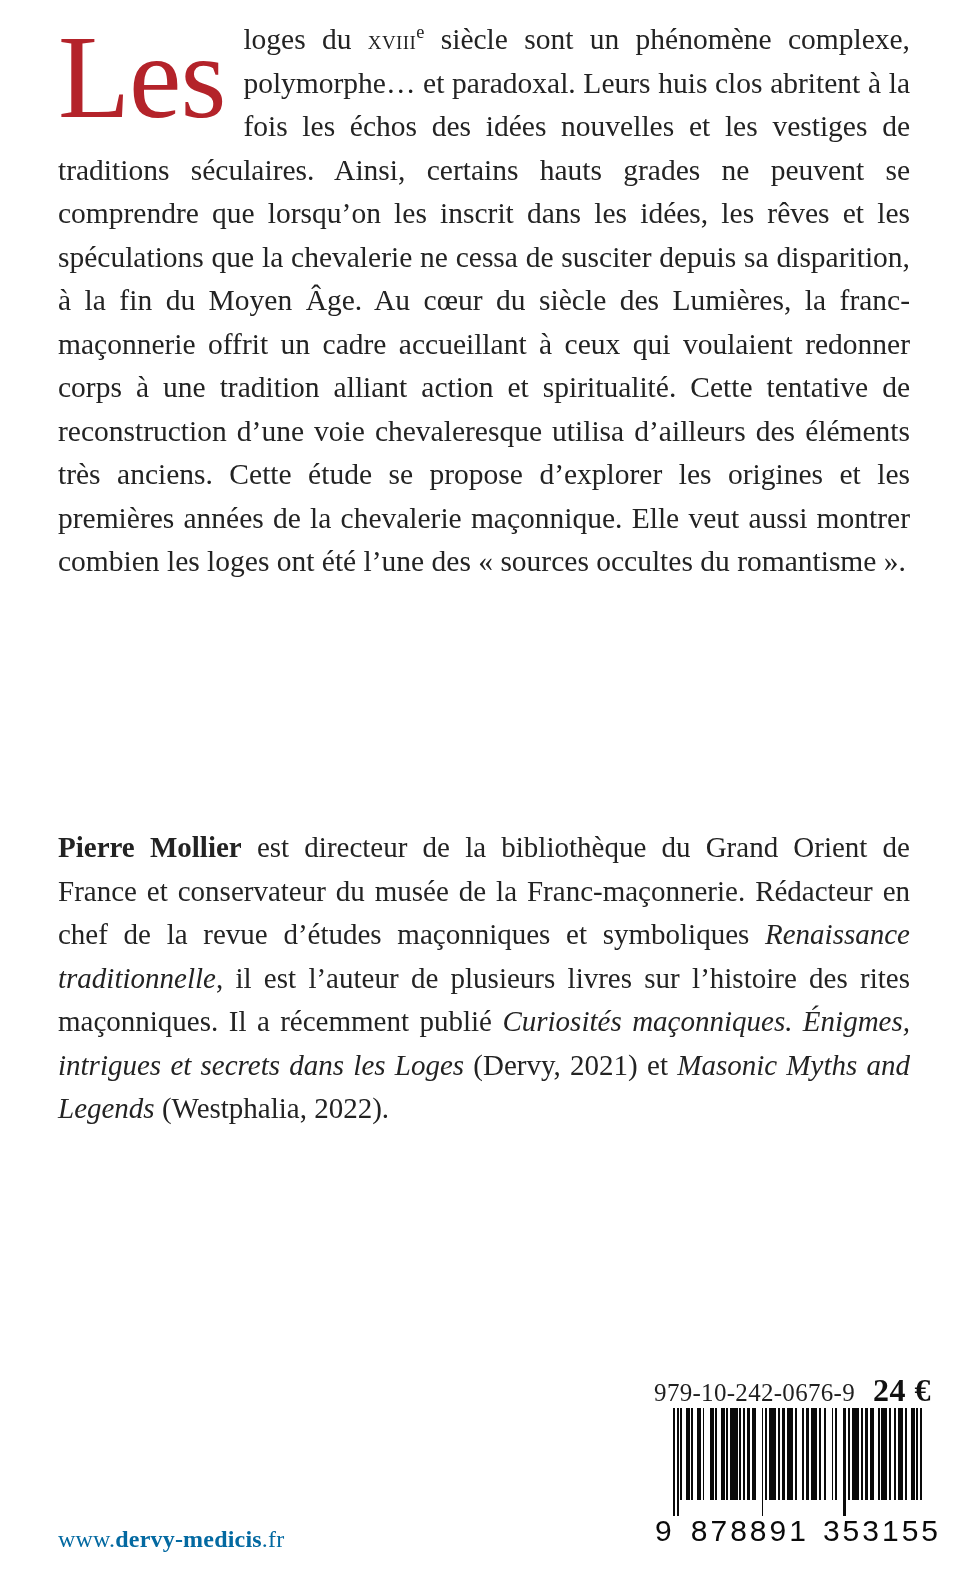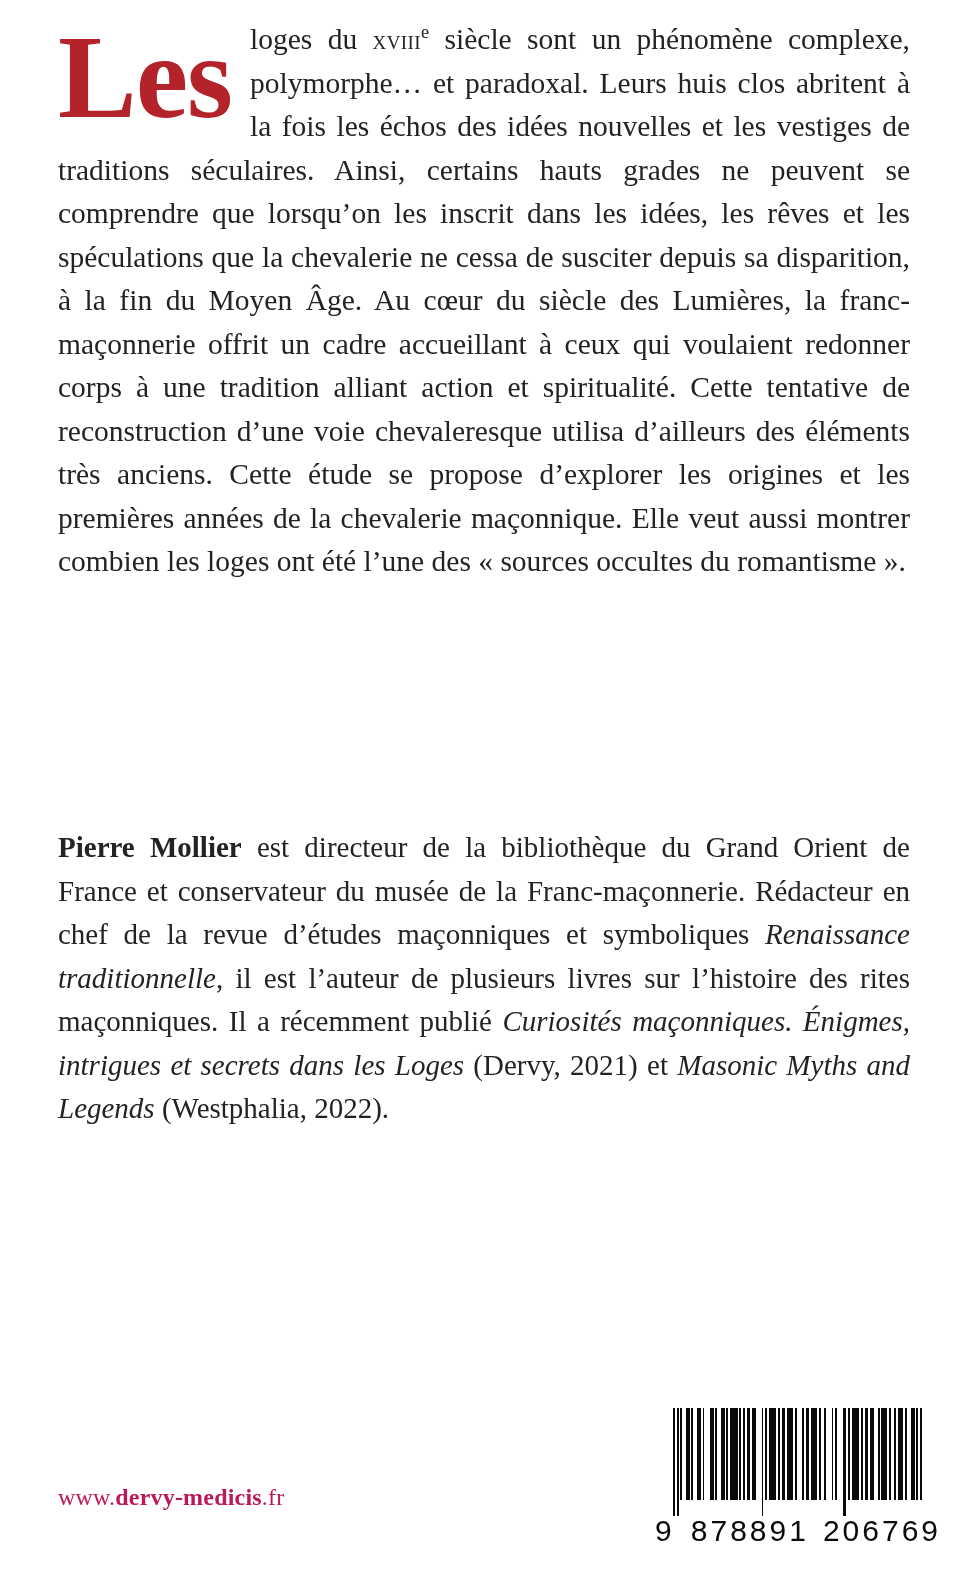--- a/index.html
+++ b/index.html
@@ -36,21 +36,20 @@
     hyphens: none;
   }
   .blurb .dropcap {
     float: left;
     color: #b4232a;
     font-size: 118px;
     line-height: 0.92;
     margin: 6px 18px 0 0;
     font-family: "Liberation Serif", "DejaVu Serif", serif;
     letter-spacing: -1px;
-    font-weight: bold;
   }
   .blurb p {
     margin: 0;
     text-align: justify;
   }
   .smallcaps {
     font-variant: small-caps;
     font-size: 0.94em;
     letter-spacing: 0.4px;
   }
@@ -72,24 +71,24 @@
     color: #232323;
   }
   .bio p { margin: 0; }
   .bio .author-name { font-weight: bold; }
   .bio .ital { font-style: italic; }
 
   
   .site-url {
     position: absolute;
     left: 58px;
-    top: 1484px;
+    top: 1526px;
     font-size: 24px;
     letter-spacing: 0.2px;
-    color: #be185d;
+    color: #0369a1;
   }
   .site-url .strong { font-weight: 600; }
 
   .isbn-price {
     position: absolute;
     right: 48px;
     top: 1372px;
     display: flex;
     align-items: baseline;
     gap: 18px;
@@ -148,20 +147,24 @@
   <div class="blurb">
     <p><span class="dropcap">Les</span><span>loges du </span><span class="smallcaps">xviii</span><span class="sup">e</span><span> siècle sont un phénomène complexe, polymorphe… et paradoxal. Leurs huis clos abritent à la fois les échos des idées nouvelles et les vestiges de traditions séculaires. Ainsi, certains hauts grades ne peuvent se comprendre que lorsqu’on les inscrit dans les idées, les rêves et les spéculations que la chevalerie ne cessa de susciter depuis sa disparition, à la fin du Moyen Âge. Au cœur du siècle des Lumières, la franc-maçonnerie offrit un cadre accueillant à ceux qui voulaient redonner corps à une tradition alliant action et spiritualité. Cette tentative de reconstruction d’une voie chevaleresque utilisa d’ailleurs des éléments très anciens. Cette étude se propose d’explorer les origines et les premières années de la chevalerie maçonnique. Elle veut aussi montrer combien les loges ont été l’une des « sources occultes du romantisme ».</span></p>
   </div>
 
   <div class="bio">
     <p><span class="author-name">Pierre Mollier</span><span> est directeur de la bibliothèque du Grand Orient de France et conservateur du musée de la Franc-maçonnerie. Rédacteur en chef de la revue d’études maçonniques et symboliques </span><span class="ital">Renaissance traditionnelle</span><span>, il est l’auteur de plusieurs livres sur l’histoire des rites maçonniques. Il a récemment publié </span><span class="ital">Curiosités maçonniques. Énigmes, intrigues et secrets dans les Loges</span><span> (Dervy, 2021) et </span><span class="ital">Masonic Myths and Legends</span><span> (Westphalia, 2022).</span></p>
   </div>
 
   <div class="site-url"><span>www.</span><span class="strong">dervy-medicis</span><span>.fr</span></div>
 
+  <div class="isbn-price">
+    <span class="isbn-text">979-10-242-0676-9</span>
+    <span class="price-text">24 €</span>
+  </div>
 
   <div class="barcode-box">
     <div class="barcode-bars" id="barcode-bars">
         <span style="width: 1.85px; height: 108px; background: rgb(10, 10, 10);"></span>
         <span style="width: 1.85px; height: 108px; background: transparent;"></span>
         <span style="width: 1.85px; height: 108px; background: rgb(10, 10, 10);"></span>
         <span style="width: 1.85px; height: 92px; background: transparent;"></span>
         <span style="width: 1.85px; height: 92px; background: rgb(10, 10, 10);"></span>
         <span style="width: 1.85px; height: 92px; background: transparent;"></span>
         <span style="width: 1.85px; height: 92px; background: transparent;"></span>
@@ -290,17 +293,17 @@
         <span style="width: 1.85px; height: 92px; background: rgb(10, 10, 10);"></span>
         <span style="width: 1.85px; height: 92px; background: rgb(10, 10, 10);"></span>
         <span style="width: 1.85px; height: 92px; background: transparent;"></span>
         <span style="width: 1.85px; height: 92px; background: rgb(10, 10, 10);"></span>
         <span style="width: 1.85px; height: 92px; background: transparent;"></span>
         <span style="width: 1.85px; height: 92px; background: rgb(10, 10, 10);"></span>
       </div>
     <div class="barcode-digits">
       <span class="bc-left">9</span>
       <span class="bc-mid">878891</span>
-      <span class="bc-right">206769</span>
+      <span class="bc-right">353155</span>
     </div>
   </div>
 
 </div>
 
 </body></html>

